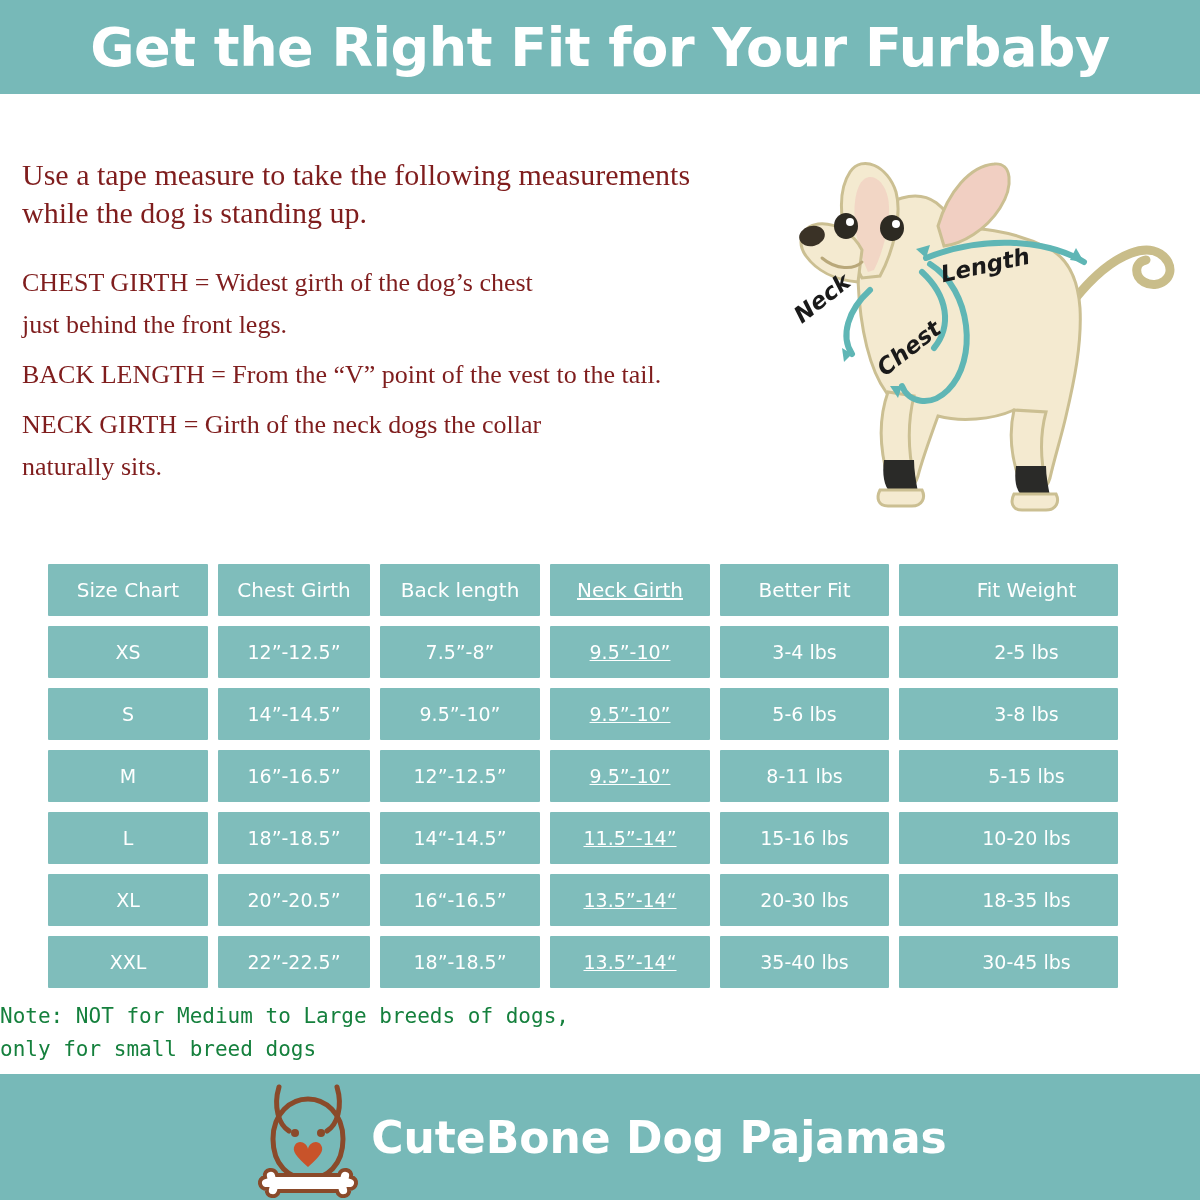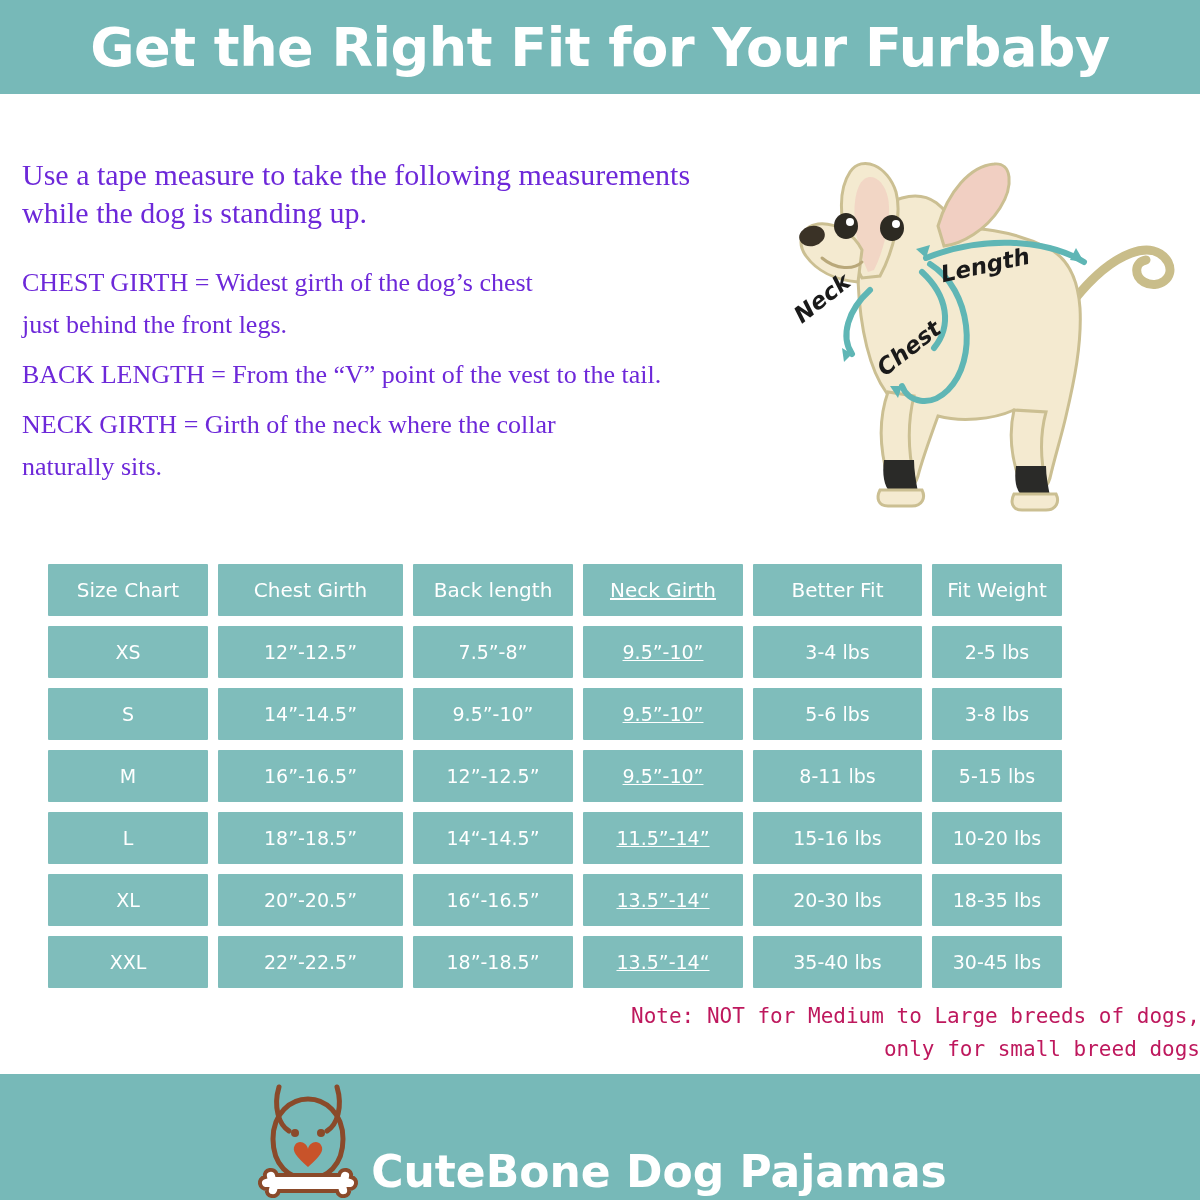--- a/index.html
+++ b/index.html
@@ -42,21 +42,21 @@
     text-align: center;
     white-space: nowrap;
   }
 
   
   .instructions {
     position: absolute;
     left: 22px;
     top: 156px;
     width: 720px;
-    color: #6d28d9;
+    color: #7f1d1d;
   }
   .intro {
     font-size: 30px;
     line-height: 1.25;
     margin: 0 0 34px 0;
   }
   .defs {
     font-size: 26px;
     line-height: 1.38;
   }
@@ -104,58 +104,58 @@
     background: #7fbdbb;
     color: #ffffff;
     font-family: "DejaVu Sans", sans-serif;
     font-size: 19px;
     height: 52px;
     line-height: 52px;
     text-align: center;
     border-radius: 1px;
   }
   .c0 { width: 160px; }
-  .c1 { width: 185px; text-align: center; }
+  .c1 { width: 152px; text-align: center; }
   .c2 { width: 160px; }
   .c3 { width: 160px; text-decoration: underline; }
   .c4 { width: 169px; }
-  .c5 { width: 130px; }
+  .c5 { width: 183px; padding-left: 36px; }
   .head-row .cell {
     background: #7fbdbb;
     font-size: 20px;
   }
 
   
   .note {
     position: absolute;
     left: 0;
     top: 1000px;
     width: 1200px;
-    text-align: right;
+    text-align: left;
     font-family: "DejaVu Sans Mono", monospace;
     font-size: 21px;
-    color: #be185d;
+    color: #15803d;
     line-height: 1.55;
   }
 
   
   .footer {
     position: absolute;
     left: 0;
     bottom: 0;
     width: 1200px;
     height: 126px;
     background: #77b9b8;
     display: flex;
     align-items: center;
     justify-content: center;
   }
   .footer-inner {
     display: flex;
-    align-items: flex-end;
+    align-items: center;
     gap: 8px;
   }
   .brand-text {
     color: #ffffff;
     font-family: "DejaVu Sans", sans-serif;
     font-weight: bold;
     font-size: 44px;
     white-space: nowrap;
   }
   .logo {
@@ -181,21 +181,21 @@
       <div class="def-block">
         <div class="def-line">CHEST GIRTH =  Widest girth of the dog’s chest</div>
         <div class="def-line">just behind the front legs.</div>
       </div>
 
       <div class="def-block">
         <div class="def-line">BACK LENGTH = From the “V” point of the vest to the tail.</div>
       </div>
 
       <div class="def-block">
-        <div class="def-line">NECK GIRTH = Girth of the neck where the collar</div>
+        <div class="def-line">NECK GIRTH = Girth of the neck dogs the collar</div>
         <div class="def-line">naturally sits.</div>
       </div>
 
     </div>
   </div>
 
   <div class="dog-wrap">
     <svg width="420" height="400" viewBox="0 0 420 400">
 
       <path d="M312 170 C352 120 392 108 406 132 C414 148 396 160 382 152 C372 146 372 132 384 130" fill="none" stroke="#c9bd8a" stroke-width="9" stroke-linecap="round"></path>

